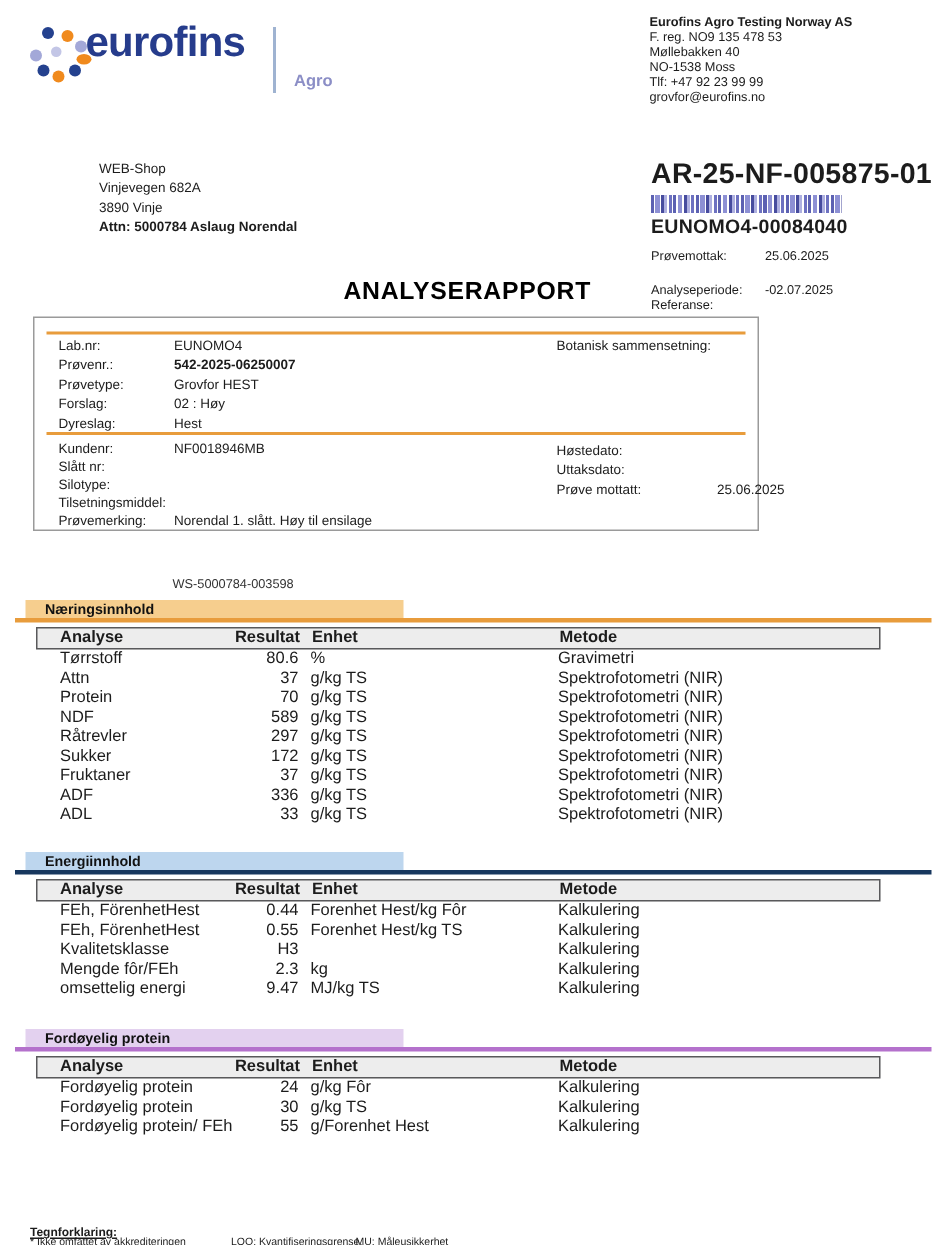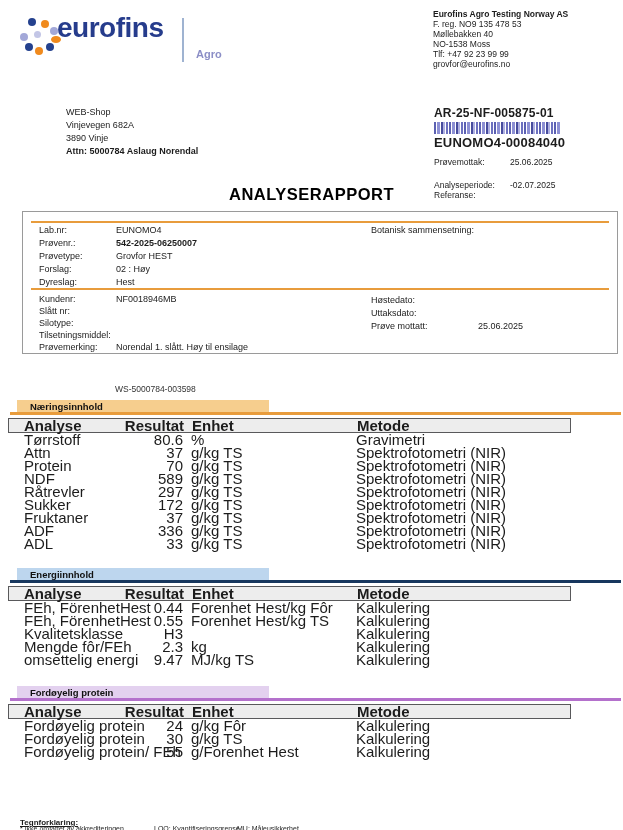--- a/index.html
+++ b/index.html
@@ -17,41 +17,41 @@
   .division-text { position:absolute; left:196px; top:48px; font-size:11px; font-weight:bold; }
 
   .lab-address { position:absolute; left:433px; top:9px; font-size:8.5px; line-height:10px; }
   .lab-address .addr-name { font-weight:bold; }
 
   
   .recipient { position:absolute; left:66px; top:106px; font-size:9px; line-height:13px; }
   .recipient .attn { font-weight:bold; }
 
   .report-block { position:absolute; left:434px; top:106px; }
-  .ar-number { font-size:12px; font-weight:bold; letter-spacing:0.2px; }
+  .ar-number { font-size:19px; font-weight:bold; letter-spacing:0.2px; }
   .barcode {
     width:127px; height:12px; margin:2px 0 1px 0;
     background:repeating-linear-gradient(90deg,
       #5c61b2 0 2px, #ffffff 2px 3px, #8d90d4 3px 6px, #ffffff 6px 7px,
       #474c9e 7px 9px, #aeb0e0 9px 11px, #ffffff 11px 12px, #6d71c0 12px 14px,
       #ffffff 14px 15px);
   }
   .sample-code { font-size:13px; font-weight:bold; letter-spacing:0.2px; }
   .report-fields { margin-top:7px; font-size:8.5px; }
   .rep-row { height:10px; }
   .rep-row:nth-child(1) { margin-bottom:13px; }
   .rep-label { display:inline-block; width:76px; }
   .rep-value { display:inline-block; }
 
   
   .page-title { position:absolute; left:0; right:0; top:185px; text-align:center;
     font-size:16.5px; font-weight:bold; letter-spacing:0.5px; color:#000; }
 
   
-  .info-box { position:absolute; left:22px; top:211px; width:596px; height:143px;
+  .info-box { position:absolute; left:22px; top:211px; width:484px; height:143px;
     border:1px solid #9a9a9a; font-size:9px; }
   .info-rule { height:2px; background:#e89c3c; margin:9px 8px 0 8px; }
   .info-rule.second { margin-top:0; position:absolute; left:0; right:0; top:76px; margin:0 8px; }
   .info-sec1 { position:relative; margin-top:1px; }
   .info-sec2 { position:absolute; left:0; top:81px; right:0; }
   .info-row { position:relative; height:13px; line-height:13px; }
   .info-sec2 .info-row { height:12px; line-height:12px; }
   .info-label { position:absolute; left:16px; }
   .info-value { position:absolute; left:93px; white-space:nowrap; }
   .info-value.b { font-weight:bold; }
@@ -61,21 +61,21 @@
   .info-right2 .info-value { left:107px; }
 
   
   .ws-number { position:absolute; left:115px; top:384px; font-size:8.5px; color:#333; }
 
   
   .section { position:absolute; left:0; width:623px; }
   .sec-bar { position:absolute; left:17px; top:0; width:252px; height:14px;
     font-size:9.5px; font-weight:bold; line-height:14px; padding-left:13px; color:#111; }
   .sec-rule { position:absolute; left:10px; right:2px; top:12px; height:3px; }
-  .tbl { position:absolute; left:8px; top:18px; width:563px; font-size:15px;text-decoration:underline; }
+  .tbl { position:absolute; left:24px; top:18px; width:563px; font-size:11px;text-decoration:underline; }
   .tbl-head { position:relative; height:15px; line-height:13px; background:#ededed;
     border:1px solid #59595b; font-weight:bold; }
   .tbl-row { position:relative; height:13px; line-height:13px; }
   .c1 { position:absolute; left:16px; white-space:nowrap; }
   .c2 { position:absolute; left:100px; width:75px; text-align:right; white-space:nowrap; }
   .c3 { position:absolute; left:183px; white-space:nowrap; }
   .c4 { position:absolute; left:348px; white-space:nowrap; }
   .tbl-head .c1 { left:15px; }
 
   

